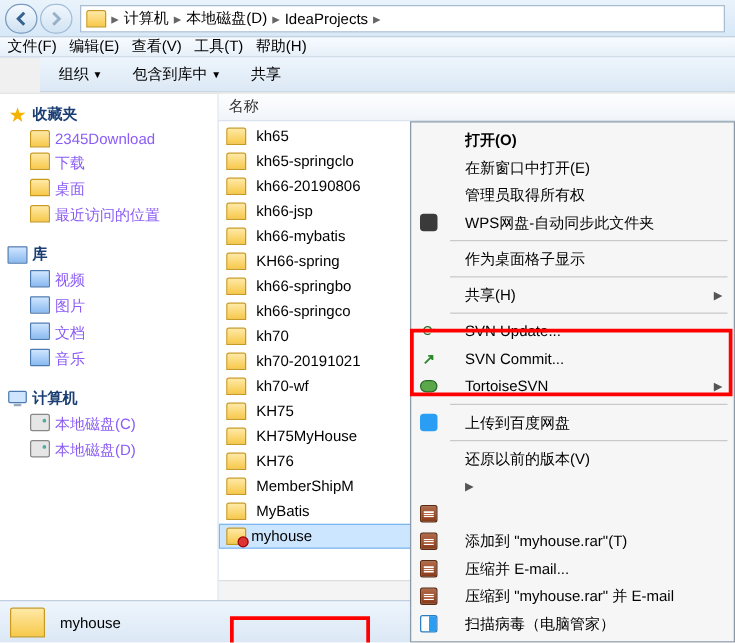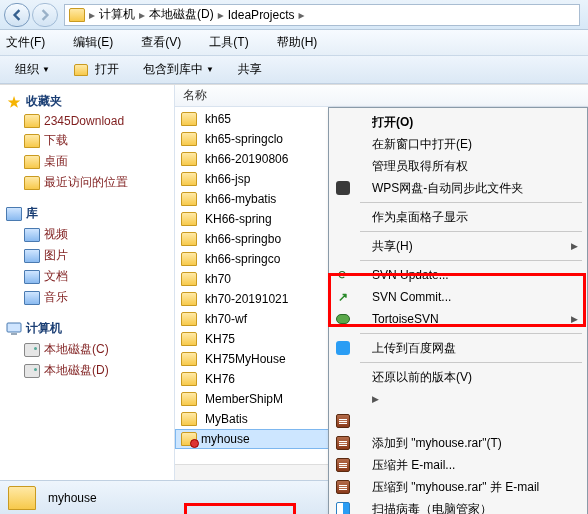--- a/index.html
+++ b/index.html
@@ -9,33 +9,33 @@
 
 .titlebar { height: 30px; background: linear-gradient(#eaf3fb,#d7e8f7); display: flex; align-items: center; padding: 0 4px; border-bottom: 1px solid #b6c9db; }
 .nav-btn { width: 26px; height: 24px; border-radius: 12px; border: 1px solid #7a9bbf; background: linear-gradient(#f5faff,#cfe1f2); display: flex; align-items: center; justify-content: center; margin-right: 2px; }
 .nav-btn.disabled { opacity: .6; }
 .nav-btn svg { width: 12px; height: 12px; }
 .breadcrumb { flex: 1; height: 22px; background: #fff; border: 1px solid #a9bdd2; margin: 0 4px; display: flex; align-items: center; padding: 0 4px; }
 .folder-icon { width: 16px; height: 14px; background: linear-gradient(#ffe9a6,#f7c94b); border: 1px solid #c99a20; border-radius: 2px 2px 0 0; margin-right: 4px; flex: none; }
 .crumb { padding: 0 4px; white-space: nowrap; }
 .crumb-sep { color: #666; }
 
-.menubar { height: 26px; background: linear-gradient(#f7fbff,#e6eff8); border-bottom: 1px solid #c9d8e8; display: flex; align-items: center; padding: 0 6px; gap: 28px; }
+.menubar { height: 16px; background: linear-gradient(#f7fbff,#e6eff8); border-bottom: 1px solid #c9d8e8; display: flex; align-items: center; padding: 0 6px; gap: 10px; }
 .menubar span { cursor: default; }
 
-.toolbar { height: 28px; background: linear-gradient(#eef5fc,#dbe8f5); border-bottom: 1px solid #c0d0e1; display: flex; align-items: center; padding: 0 6px; gap: 6px; }
+.toolbar { height: 28px; background: linear-gradient(#eef5fc,#dbe8f5); border-bottom: 1px solid #c0d0e1; display: flex; align-items: center; padding: 0 6px; gap: 6px; margin-left: 32px; }
 .tool-btn { padding: 2px 8px; display: flex; align-items: center; gap: 3px; border: 1px solid transparent; }
 .dd { font-size: 8px; }
 
 .body { flex: 1; display: flex; background: #fff; border-top: 1px solid #ddd; position: relative; }
 .sidebar { width: 175px; border-right: 1px solid #d9e3ef; overflow: hidden; padding: 6px 0; }
 .group { margin-bottom: 10px; }
 .group-head { display: flex; align-items: center; padding: 2px 6px; font-weight: bold; color: #1a3e74; }
 .group-head .icon { width: 16px; height: 16px; margin-right: 4px; display:flex; align-items:center; justify-content:center; }
-.tree-item { display: flex; align-items: center; padding: 2px 6px 2px 24px; color: #7f1d1d; }
+.tree-item { display: flex; align-items: flex-start; padding: 2px 6px 2px 24px; color: #8b5cf6; }
 .tree-item .icon { width: 16px; height: 14px; margin-right: 4px; }
 .star { color: #f5b301; font-size: 14px; }
 
 .filecol { flex: 1; display: flex; flex-direction: column; min-width: 0; }
 .col-header { height: 22px; border-bottom: 1px solid #d9e3ef; display: flex; align-items: center; padding: 0 8px; color: #333; background: linear-gradient(#fdfefe,#f1f5fa); }
 .file-list { flex: 1; overflow: hidden; padding: 2px 0; }
 .file-row { display: flex; align-items: center; padding: 2px 6px; height: 20px; gap: 4px; white-space: nowrap; }
 .file-row.selected { background: #cde6ff; border: 1px solid #7db7ef; padding: 1px 5px; }
 .scroll-stub { height: 16px; border-top: 1px solid #ddd; background: #f4f4f4; display:flex; align-items:center; justify-content:center; color:#888; }
 
@@ -98,24 +98,20 @@
     <span>工具(T)</span>
     <span>帮助(H)</span>
   </div>
 
   <div class="toolbar">
     <div class="tool-btn">
         <span>组织</span>
         <span class="dd">▼</span>
       </div>
     <div class="tool-btn">
-        <div class="folder-icon" style="width:14px;height:12px;"></div>
-        <span>打开</span>
-      </div>
-    <div class="tool-btn">
         <span>包含到库中</span>
         <span class="dd">▼</span>
       </div>
     <div class="tool-btn">
         <span>共享</span>
       </div>
   </div>
 
   <div class="body">
     <div class="sidebar">

